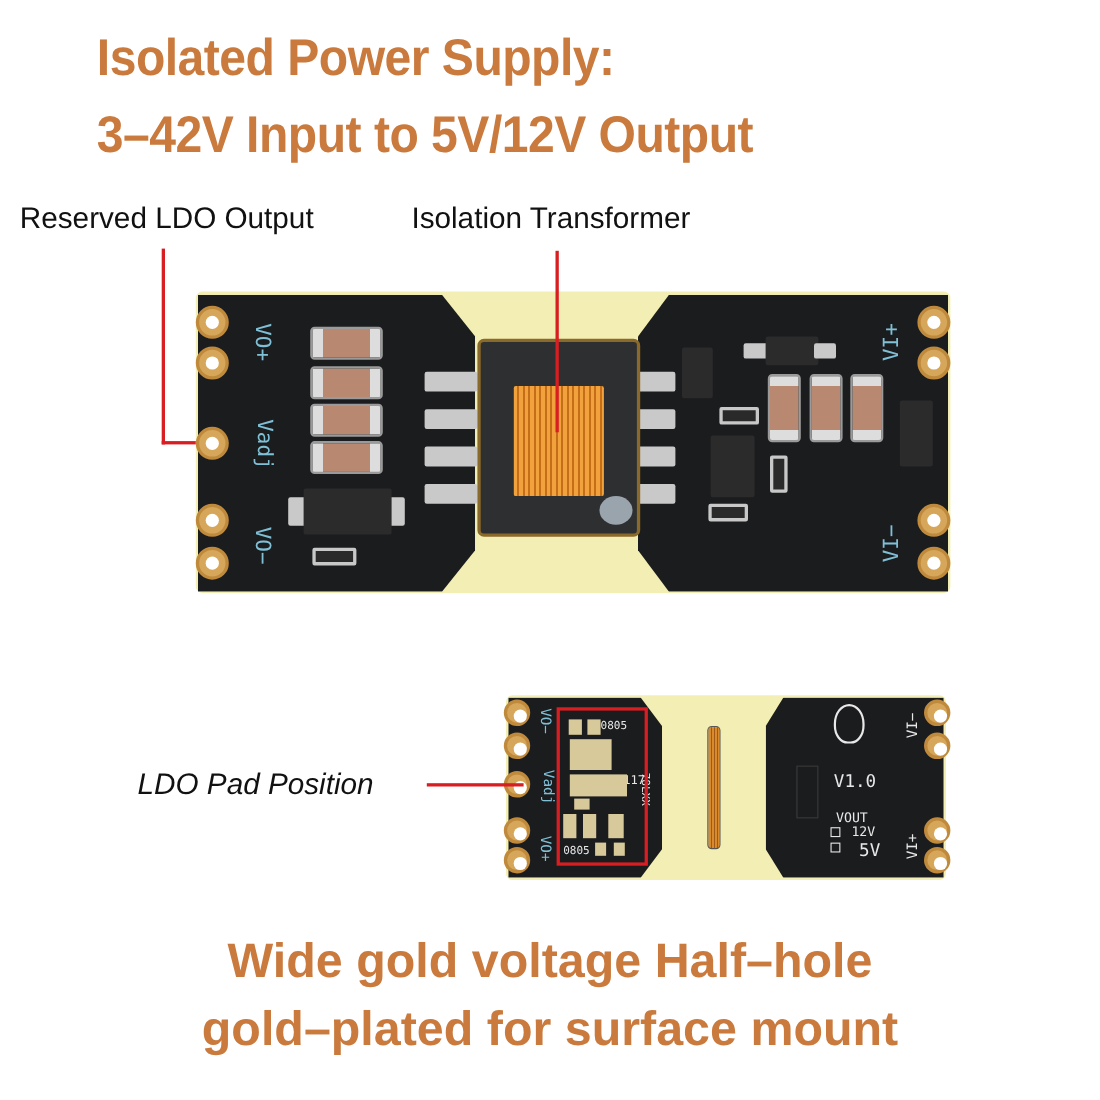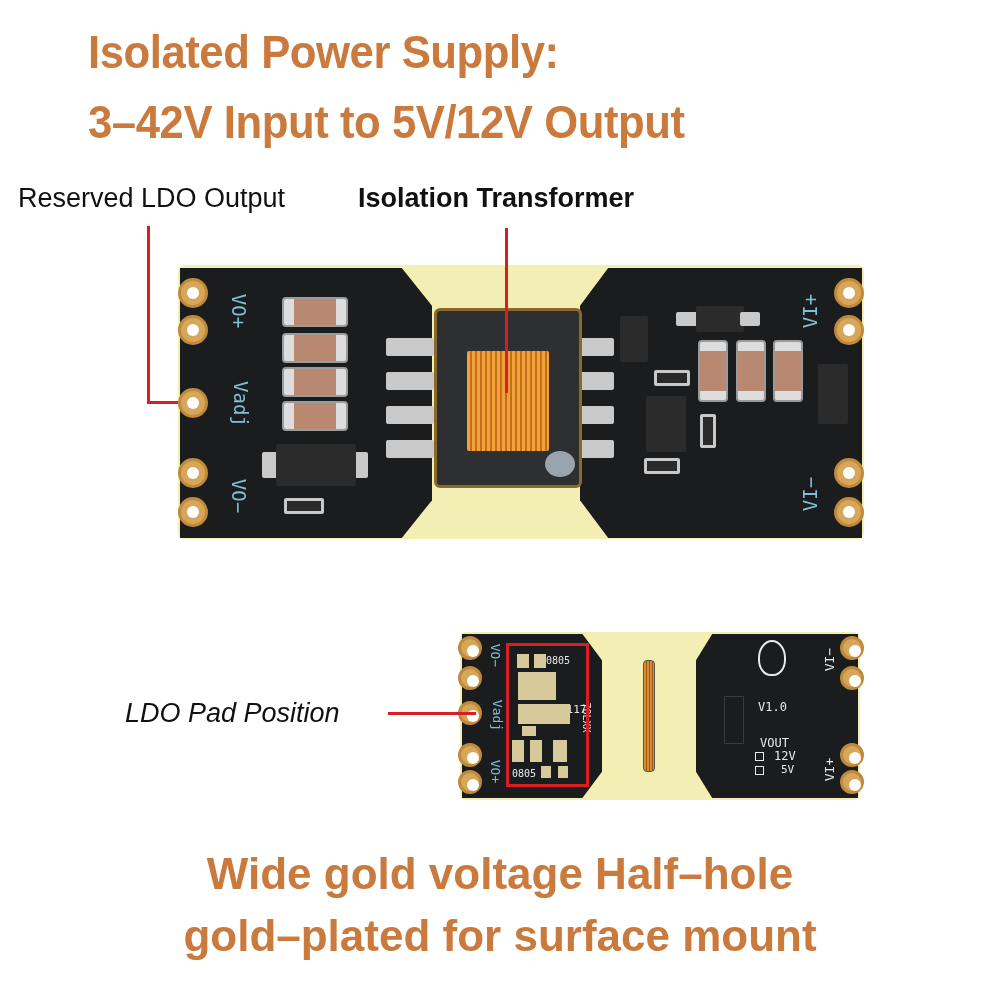--- a/index.html
+++ b/index.html
@@ -54,21 +54,21 @@
     .res { position: absolute; background: #2a2a2a; border: 3px solid #c8c8c8; border-radius: 2px; }
     .smd-pad { position: absolute; background: #d8c99a; }
   </style>
 </head>
 <body>
 
 <div class="headline" style="top:28px;">Isolated Power Supply:</div>
 <div class="headline" style="top:98px;">3–42V Input to 5V/12V Output</div>
 
 <div class="callout" style="left:18px; top:185px;">Reserved LDO Output</div>
-<div class="callout" style="left:358px; top:185px;font-weight:bold;">Isolation Transformer</div>
+<div class="callout" style="left:374px; top:185px;">Isolation Transformer</div>
 
 <div class="redline" style="left:147px; top:226px; width:3px; height:178px;"></div>
 <div class="redline" style="left:147px; top:401px; width:55px; height:3px;"></div>
 <div class="redline" style="left:505px; top:228px; width:3px; height:165px; z-index:5;"></div>
 
 <div>
   <div class="pcb-base" style="left:178px; top:265px; width:686px; height:274px;"></div>
 
   <div class="pcb-dark" style="left:180px; top:268px; width:252px; height:270px; clip-path:polygon(0 0,88% 0,100% 14%,100% 86%,88% 100%,0 100%);"></div>
 
@@ -162,26 +162,26 @@
   <div class="smd-pad" style="left:512px; top:740px; width:12px; height:22px;"></div>
   <div class="smd-pad" style="left:530px; top:740px; width:12px; height:22px;"></div>
   <div class="smd-pad" style="left:553px; top:740px; width:14px; height:22px;"></div>
   <div class="silk-white" style="left:512px; top:768px; font-size:10px;">0805</div>
   <div class="smd-pad" style="left:541px; top:766px; width:10px; height:12px;"></div>
   <div class="smd-pad" style="left:558px; top:766px; width:10px; height:12px;"></div>
 
   <div style="position:absolute; left:506px; top:643px; width:83px; height:144px; border:3px solid #d81e22;"></div>
 
   <div style="position:absolute; left:758px; top:640px; width:28px; height:36px; border:2px solid #e8e8e8; border-radius:50% 50% 45% 45%;"></div>
-  <div class="silk-white" style="left:758px; top:700px; font-size:12px;">V1.0</div>
+  <div class="silk-white" style="left:758px; top:700px; font-size:16px;">V1.0</div>
   <div class="silk-white" style="left:760px; top:736px; font-size:12px;">VOUT</div>
   <div style="position:absolute; left:755px; top:752px; width:9px; height:9px; border:1px solid #e8e8e8;"></div>
   <div class="silk-white" style="left:774px; top:749px; font-size:12px;">12V</div>
   <div style="position:absolute; left:755px; top:766px; width:9px; height:9px; border:1px solid #e8e8e8;"></div>
-  <div class="silk-white" style="left:781px; top:763px; font-size:11px;">5V</div>
+  <div class="silk-white" style="left:781px; top:763px; font-size:16px;">5V</div>
   <div style="position:absolute; left:724px; top:696px; width:20px; height:48px; border:1px solid #3a3a3a;"></div>
   <div class="silk" style="left:818px; top:652px; font-size:13px; color:#e8e8e8; transform:rotate(-90deg);">VI−</div>
   <div class="silk" style="left:818px; top:762px; font-size:13px; color:#e8e8e8; transform:rotate(-90deg);">VI+</div>
 </div>
 
 <div class="callout" style="left:125px; top:700px;font-style:italic;">LDO Pad Position</div>
 <div class="redline" style="left:388px; top:712px; width:88px; height:3px;"></div>
 
 <div class="footline" style="top:852px;">Wide gold voltage Half–hole</div>
 <div class="footline" style="top:914px;">gold–plated for surface mount</div>

